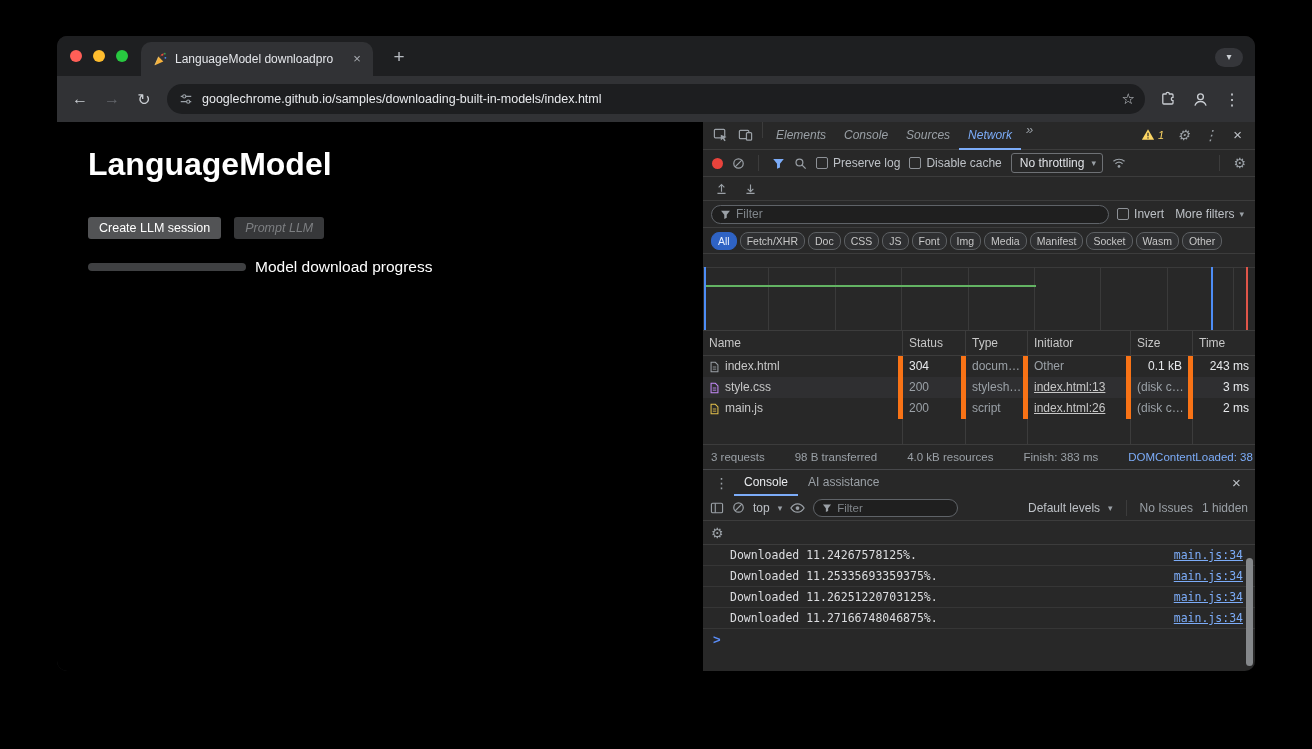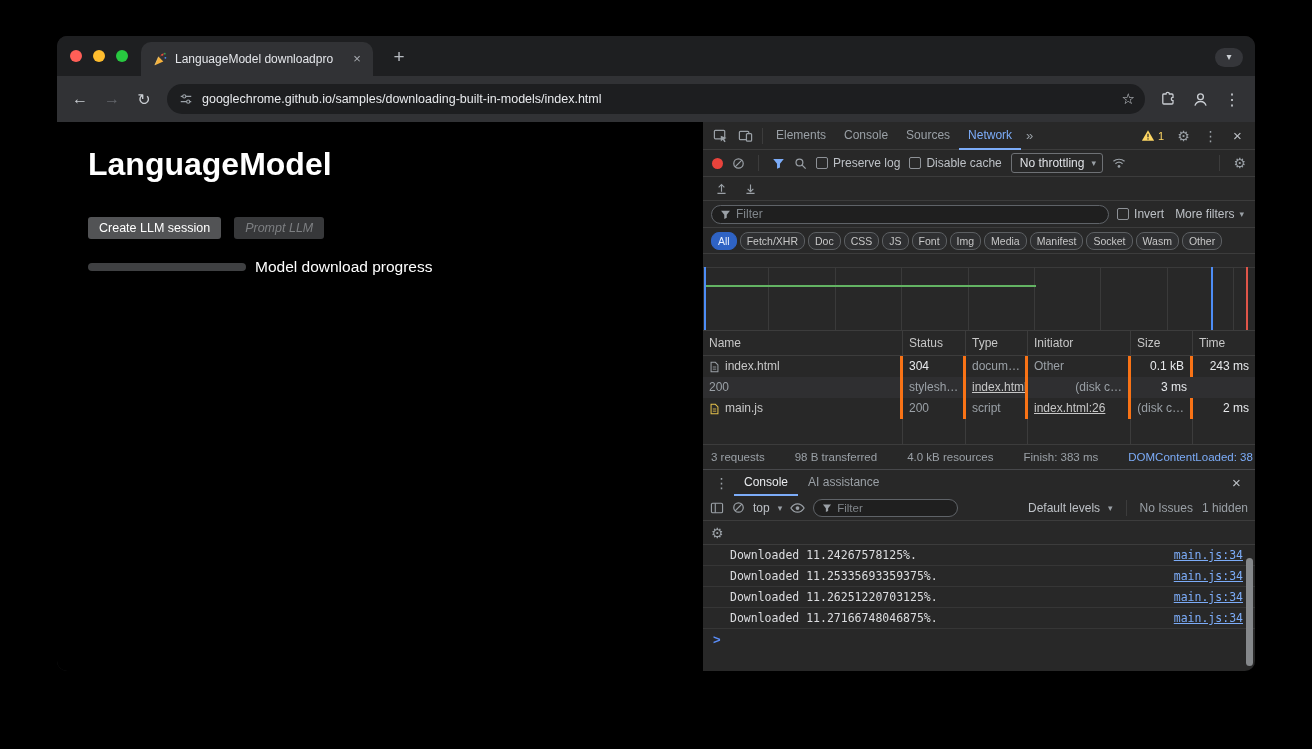--- a/index.html
+++ b/index.html
@@ -45,21 +45,21 @@
   .btn.disabled{background:#37383a;color:#7d7f82;font-style:italic;}
   .progress-row{position:absolute;left:31px;top:136px;display:flex;align-items:center;gap:9px;}
   .progress{width:158px;height:8px;border-radius:4px;background:#3f4042;overflow:hidden;position:relative;}
   .progress-fill{height:100%;background:#4e8bf5;border-radius:4px 0 0 4px;width:0;}
   .progress-label{font-size:15.5px;color:#fff;}
 
   
   .devtools{width:552px;background:#282828;color:#c7c7c7;font-size:12px;display:flex;
     flex-direction:column;position:relative;}
   .row-b{border-bottom:1px solid #3c3c3c;}
-  .dt-tabbar{height:28px;display:flex;align-items:center;padding:0 5px;flex:0 0 auto;}
+  .dt-tabbar{height:28px;display:flex;align-items:flex-start;padding:0 5px;flex:0 0 auto;font-style:italic;}
   .dt-icon-btn{width:25px;height:25px;display:flex;align-items:center;justify-content:center;color:#9aa0a6;}
   .dt-sep{width:1px;height:16px;background:#3c3c3c;margin:0 4px;flex:0 0 auto;}
   .dt-tab{padding:0 9px;line-height:27px;height:28px;color:#9aa0a6;white-space:nowrap;}
   .dt-tab.active{color:#7cacf8;box-shadow:inset 0 -2px 0 #7cacf8;}
   .more-tabs{color:#9aa0a6;font-size:13px;padding:0 5px;}
   .dt-right{margin-left:auto;display:flex;align-items:center;gap:2px;}
   .warn{display:flex;align-items:center;gap:3px;color:#fdd663;font-size:11px;padding:0 5px;}
   .glyph14{font-size:14px;color:#9aa0a6;}
   .glyph15{font-size:15px;color:#bdc1c6;}
 
@@ -95,21 +95,21 @@
   .ov-line{position:absolute;top:13px;bottom:0;width:2px;}
   .ov-green{position:absolute;left:2px;top:31px;width:331px;height:2px;background:#63b363;}
 
   .grid6{display:grid;grid-template-columns:200px 63px 62px 103px 62px 62px;}
   .tbl-header{height:25px;flex:0 0 auto;}
   .hcell{border-right:1px solid #3c3c3c;padding:0 6px;line-height:24px;color:#c7c7c7;
     white-space:nowrap;overflow:hidden;}
   .hcell:last-child,.rcell:last-child{border-right:none;}
   .tbl-row{height:21px;}
   .tbl-row:nth-child(even){background:#2f2f31;}
-  .rcell{border-right:3px solid #f97316;padding:0 6px;line-height:21px;white-space:nowrap;
+  .rcell{border-right:5px solid #f97316;padding:0 6px;line-height:21px;white-space:nowrap;
     overflow:hidden;font-size:12px;}
   .name-cell{display:flex;align-items:center;gap:5px;color:#c7c7c7;}
   .c-bright{color:#e8eaed;}.c-dim{color:#9aa0a6;}
   .num{text-align:right;}
   .init-link{color:#c7c7c7;text-decoration:underline;}
   .tbl-empty{height:25px;flex:0 0 auto;}
   .ecell{border-right:1px solid #3c3c3c;}
   .ecell:last-child{border-right:none;}
 
   .summary{height:25px;display:flex;align-items:center;gap:30px;padding:0 8px;border-top:1px solid #3c3c3c;
@@ -369,20 +369,29 @@
             </span>
             <span>index.html</span>
           </div>
           <div class="rcell c-bright">304</div>
           <div class="rcell c-dim">docum…</div>
           <div class="rcell c-dim">Other</div>
           <div class="rcell num c-bright">0.1 kB</div>
           <div class="rcell num c-bright">243 ms</div>
         </div>
         <div class="grid6 tbl-row">
+          <div class="rcell name-cell">
+            <span class="icon">
+              <svg width="11" height="12" viewBox="0 0 12 14">
+                <path d="M2 1.5h5l3 3v8H2z" fill="none" stroke="#c58af9" stroke-width="1.2"></path>
+                <path d="M4 7h4M4 9.5h4" stroke="#c58af9" stroke-width="1"></path>
+              </svg>
+            </span>
+            <span>style.css</span>
+          </div>
           <div class="rcell c-dim">200</div>
           <div class="rcell c-dim">stylesh…</div>
           <div class="rcell"><span class="init-link">index.html:13</span></div>
           <div class="rcell num c-dim">(disk c…</div>
           <div class="rcell num c-bright">3 ms</div>
         </div>
         <div class="grid6 tbl-row">
           <div class="rcell name-cell">
             <span class="icon">
               <svg width="11" height="12" viewBox="0 0 12 14">

